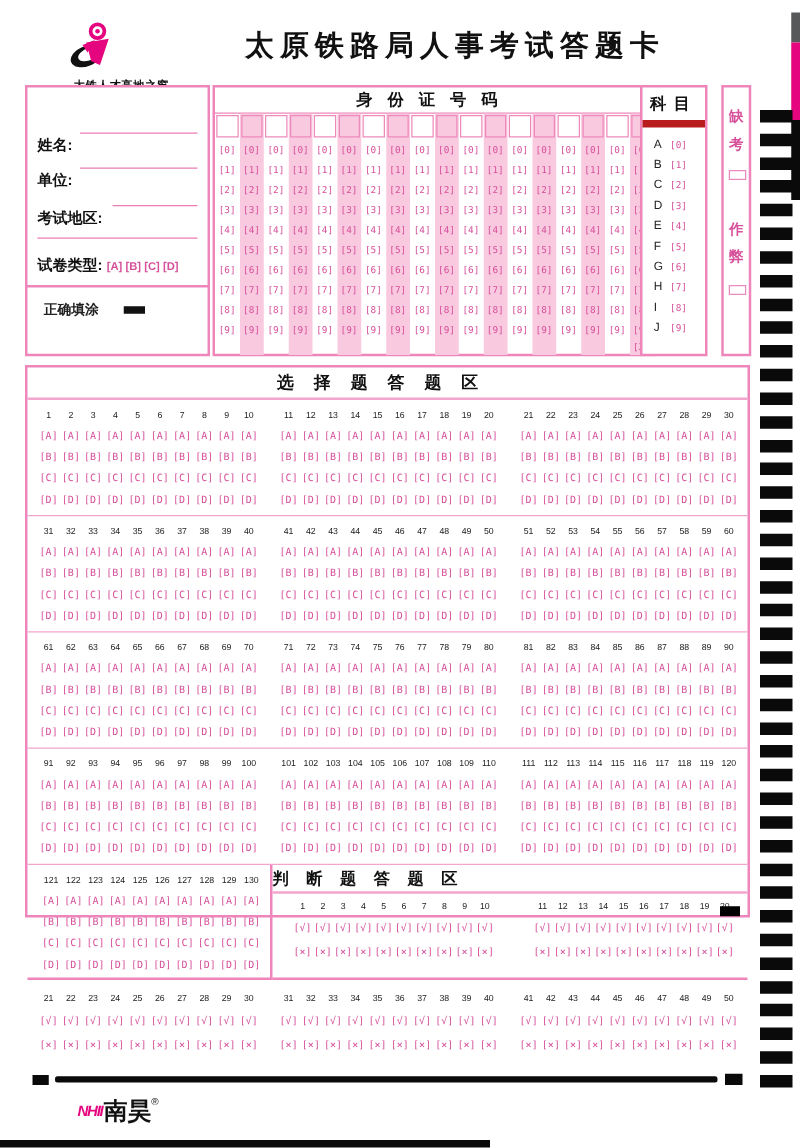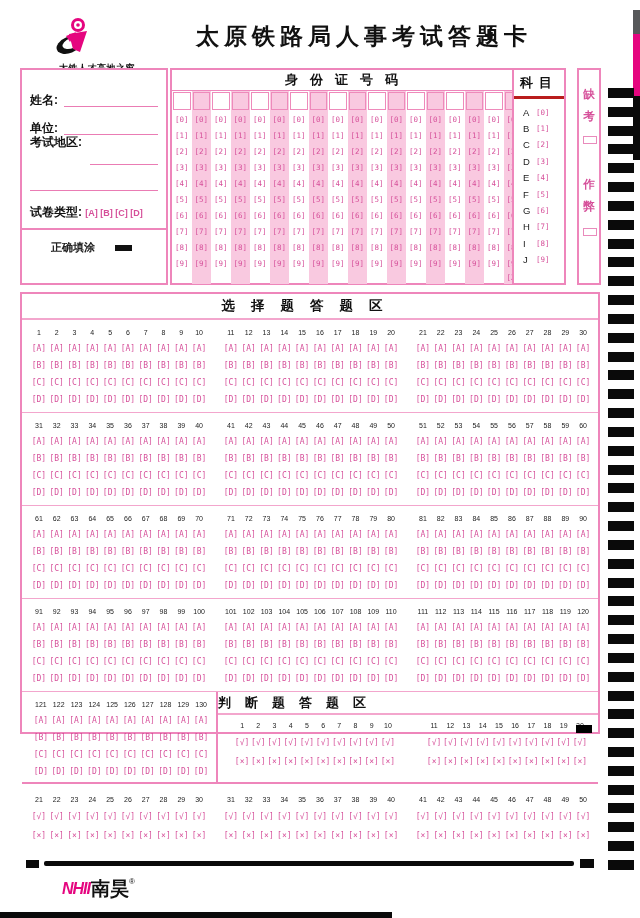--- a/index.html
+++ b/index.html
@@ -11,46 +11,46 @@
   
   #header-logo{left:56px;top:16px;display:flex;align-items:flex-start;flex-direction:column;}
   #logo-text{margin-left:3px;padding-top:6px;}
   #logo-brand{font-size:9px;font-weight:bold;letter-spacing:.5px;}
   #logo-url{font-size:6.5px;font-weight:bold;color:#222;}
   #page-title{left:196px;top:21px;font-size:23px;font-weight:bold;letter-spacing:5px;white-space:nowrap;}
   #title-plus{left:484px;top:23px;font-size:21px;font-weight:bold;}
 
   
   #info-box{left:20px;top:68px;width:148px;height:217px;}
-  .flabel{position:absolute;left:8px;font-size:12px;font-weight:bold;white-space:nowrap;}
+  .flabel{position:absolute;left:8px;font-size:12px;font-weight:bold;white-space:nowrap;margin-top:16px;}
   .uline{position:absolute;border-bottom:1px solid #ea7cb4;}
   #papertype{position:absolute;left:8px;top:134px;font-size:12px;font-weight:bold;white-space:nowrap;}
   #papertype .opts{font-size:9px;font-weight:bold;color:#d6509a;letter-spacing:0px;}
   #fill-divider{position:absolute;left:-2px;right:-2px;top:158px;border-top:2px solid #ee86bb;}
-  .fillrow{position:absolute;left:29px;font-size:11px;font-weight:bold;color:#222;display:flex;align-items:center;}
+  .fillrow{position:absolute;left:13px;font-size:11px;font-weight:bold;color:#222;display:flex;align-items:center;}
   #correct-swatch{display:inline-block;width:17px;height:6px;background:#111;margin-left:20px;}
   #wrong-marks{margin-left:12px;}
 
   
   #id-box{left:170px;top:68px;width:355px;height:217px;}
   #id-title{height:20px;line-height:20px;text-align:center;font-size:13px;font-weight:bold;
             letter-spacing:12px;border-bottom:1px solid #ee86bb;}
   #id-grid{display:flex;height:193px;}
   .id-col{flex:1;display:flex;flex-direction:column;}
   .id-col.shaded{background:#f9c9e0;}
   .write-cell{height:16px;border:1px solid #ee8abb;margin:1px 1px 2px 1px;}
   .id-bub{height:16px;line-height:16px;text-align:center;font-family:"DejaVu Sans Mono",monospace;
           font-size:7.5px;color:#d6509a;}
   .id-extra{height:12px;line-height:12px;text-align:center;font-family:"DejaVu Sans Mono",monospace;
           font-size:7.5px;color:#d6509a;}
 
   
   #subject-box{left:512px;top:68px;width:54px;height:217px;}
   #subject-title{height:26px;line-height:26px;text-align:center;font-size:13px;font-weight:bold;
-                 letter-spacing:6px;border-bottom:3px solid #b91c1c;}
+                 letter-spacing:6px;border-bottom:6px solid #b91c1c;}
   #subject-rows{padding-top:5px;}
   .subj-row{height:16.4px;display:flex;align-items:center;}
   .subj-letter{width:13px;margin-left:9px;font-size:9.5px;color:#222;}
   .subj-bub{font-family:"DejaVu Sans Mono",monospace;font-size:7.5px;color:#d6509a;}
 
   
   #status-box{left:577px;top:68px;width:24px;height:217px;}
   .status-word{position:absolute;left:0;width:100%;text-align:center;color:#d6509a;
                font-size:11.5px;font-weight:bold;line-height:1.9;}
   .status-word span{display:block;}
@@ -90,21 +90,21 @@
   #judge-row2{display:flex;justify-content:space-between;padding:8px 6px 0 8px;}
   #judge-row2 .jblock{width:178px;}
   #corner-mark{position:absolute;right:6px;bottom:-1px;width:16px;height:8px;background:#000;}
 
   
   #blk-left-sq{left:26px;top:860px;width:13px;height:8px;background:#0a0a0a;}
   #blk-main-bar{left:44px;top:861px;width:530px;height:5px;background:#0a0a0a;border-radius:2px;}
   #blk-right-sq{left:580px;top:859px;width:14px;height:9px;background:#0a0a0a;}
   #blk-bottom-bar{left:0;top:912px;width:392px;height:6px;background:#0a0a0a;}
   #footer{left:62px;top:876px;display:flex;align-items:center;}
-  #brand-en{font-style:italic;font-weight:900;font-size:16px;color:#e5057f;letter-spacing:-1px;}
+  #brand-en{font-style:italic;font-weight:900;font-size:12px;color:#e5057f;letter-spacing:-1px;}
   #brand-cn{font-weight:900;font-size:19px;color:#111;margin-left:1px;}
   #brand-reg{font-size:8px;vertical-align:top;position:relative;top:-8px;}
   #sales-text{margin-left:26px;font-size:12.5px;font-weight:bold;letter-spacing:1px;}
 </style>
 </head>
 <body>
 
 <div class="abs" id="header-logo">
   <svg width="38" height="40" viewBox="0 0 38 40">
     <ellipse cx="13" cy="29" rx="13" ry="8" fill="#111" transform="rotate(-22 13 29)"></ellipse>
@@ -120,21 +120,21 @@
   </div>
 </div>
 <div class="abs" id="page-title">太原铁路局人事考试答题卡</div>
 <div class="abs" id="title-plus">+</div>
 
 <div class="pinkbox" id="info-box">
   <div class="flabel" style="top:22px">姓名:</div>
   <div class="uline" style="left:42px;right:8px;top:36px"></div>
   <div class="flabel" style="top:50px">单位:</div>
   <div class="uline" style="left:42px;right:8px;top:64px"></div>
-  <div class="flabel" style="top:64px">考试地区:</div>
+  <div class="flabel" style="top:80px">考试地区:</div>
   <div class="uline" style="left:68px;right:8px;top:94px"></div>
   <div class="uline" style="left:8px;right:8px;top:120px"></div>
   <div id="papertype">
     <span>试卷类型:</span>
     <span class="opts" id="papertype-opts"> [A] [B] [C] [D]</span>
   </div>
   <div id="fill-divider"></div>
   <div class="fillrow" style="top:170px">
     <span>正确填涂</span>
     <span id="correct-swatch"></span>

